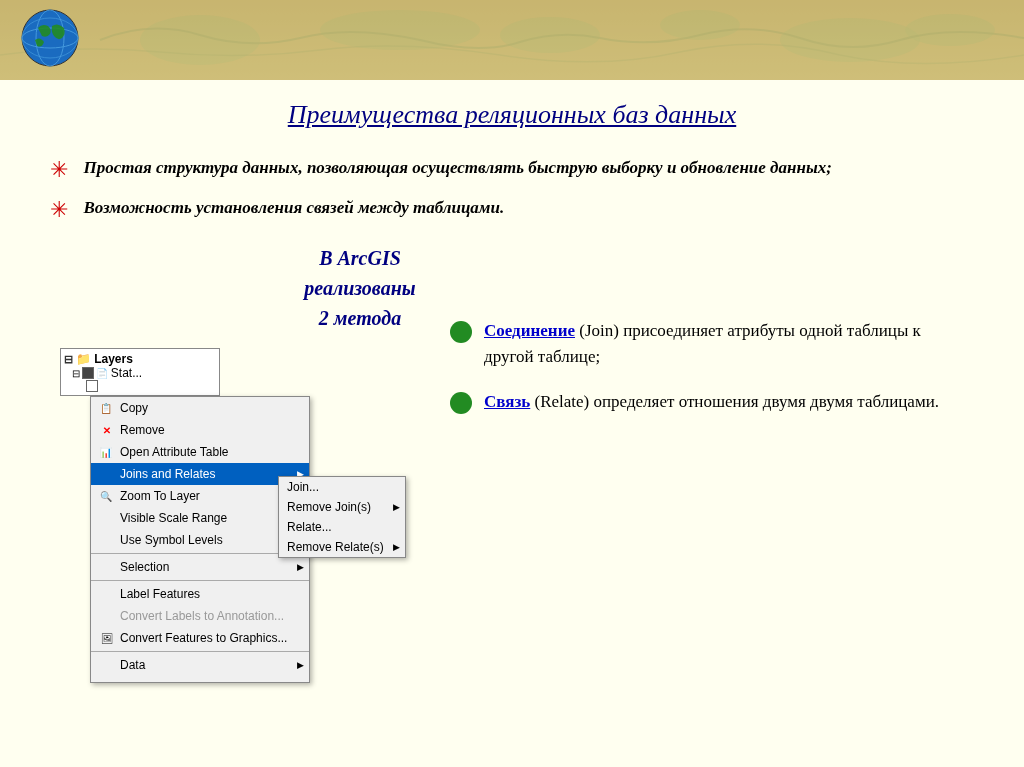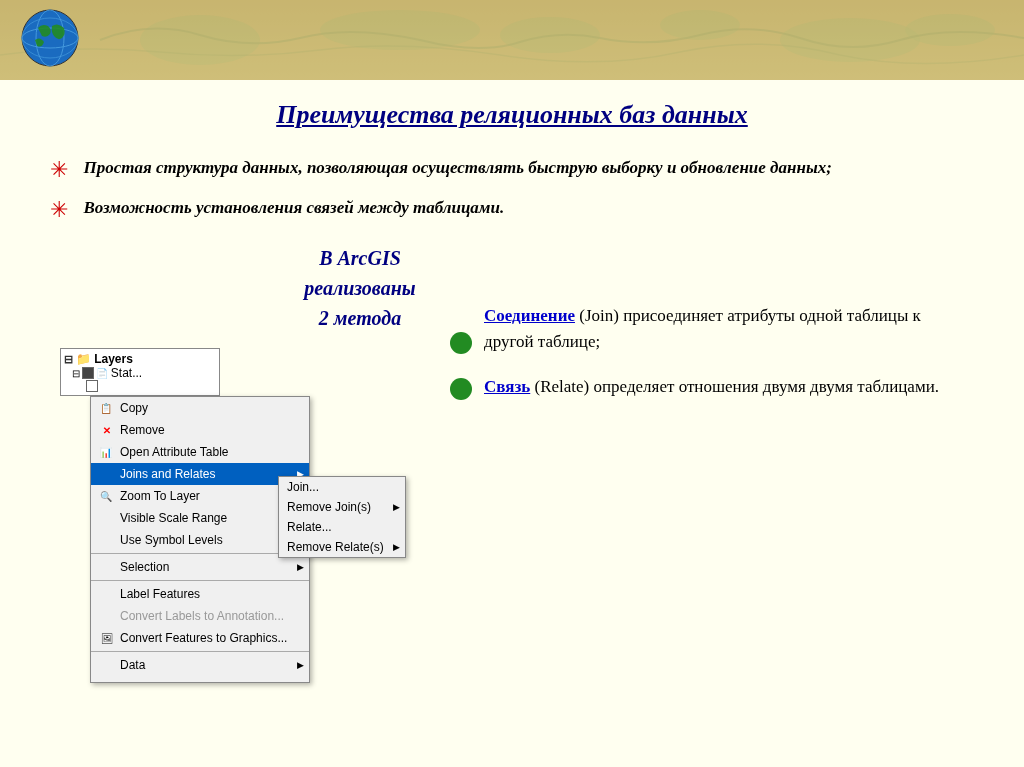--- a/index.html
+++ b/index.html
@@ -39,21 +39,21 @@
     
     .main-content {
       padding: 20px 50px;
       background: #fffff0;
       min-height: calc(767px - 80px);
     }
 
     .page-title {
       text-align: center;
       font-size: 26px;
-      font-weight: bold;
+      font-weight: normal;
       font-style: italic;
       text-decoration: underline;
       color: #000080;
       margin-bottom: 25px;
       font-family: 'Times New Roman', serif;
     }
 
     .bullet-section {
       margin-bottom: 15px;
     }
@@ -192,22 +192,23 @@
     }
 
     
     .right-text-section {
       flex: 1;
       margin-top: 60px;
     }
 
     .right-bullet-item {
       display: flex;
-      align-items: flex-end;
+      align-items: flex-start;
       margin-bottom: 20px;
+      margin-top: 15px;
     }
 
     .green-bullet {
       width: 22px;
       height: 22px;
       border-radius: 50%;
       background: #228B22;
       flex-shrink: 0;
       margin-right: 12px;
       margin-top: 3px;

